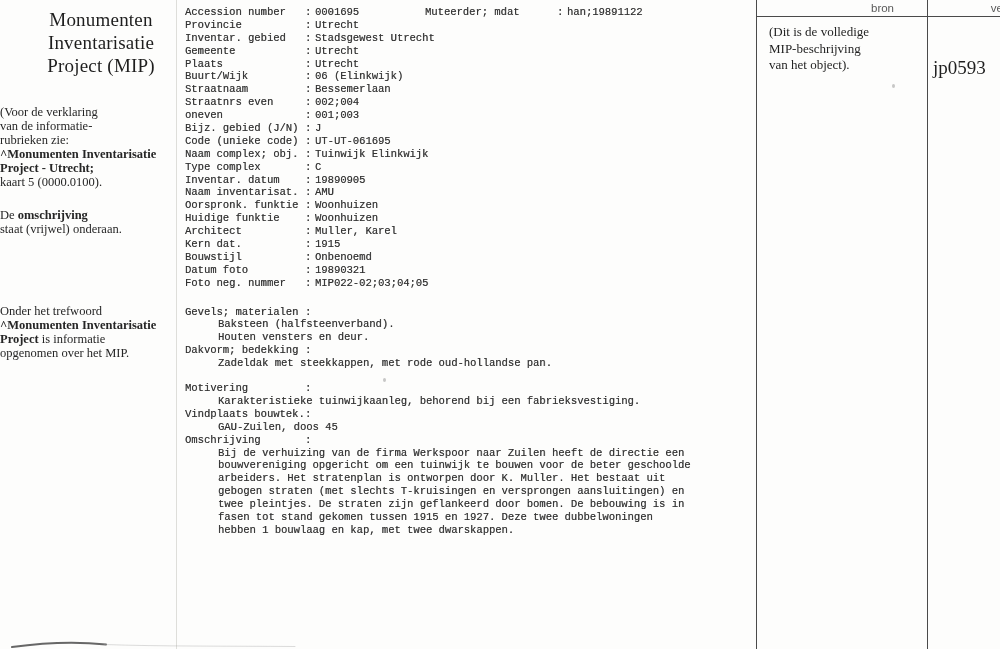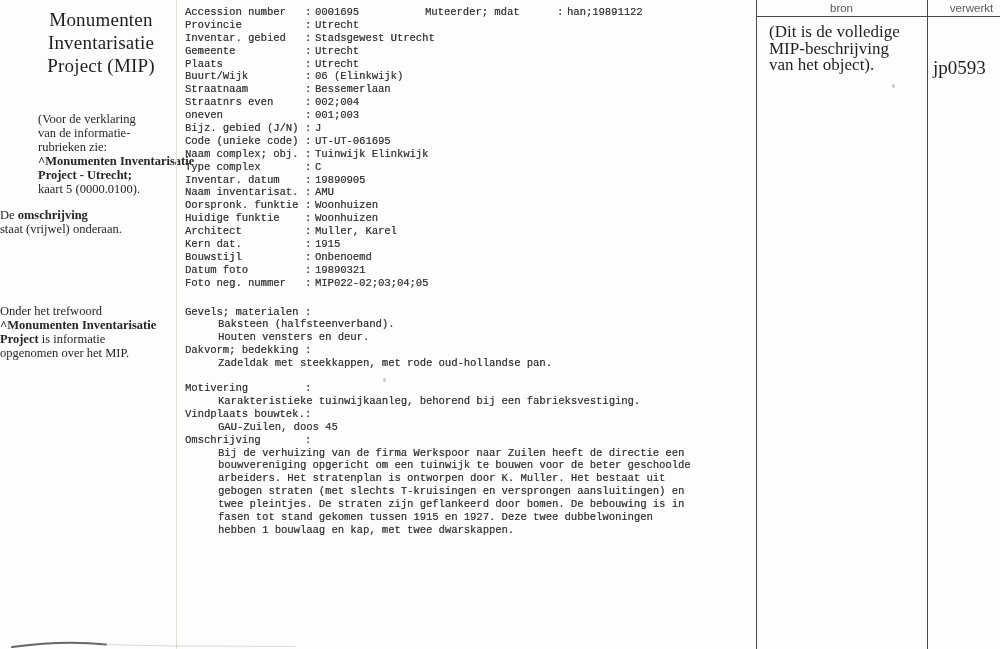--- a/index.html
+++ b/index.html
@@ -5,21 +5,21 @@
   html,body{margin:0;padding:0;}
   body{width:1000px;height:649px;position:relative;background:#fdfdfc;overflow:hidden;
        font-family:"Liberation Serif", serif;color:#222;}
   .page{position:absolute;inset:0;}
 
   
   .sidebar{position:absolute;left:27px;top:8px;width:148px;text-align:center;}
   .doc-title{font-size:19px;line-height:23px;font-weight:400;margin:0;color:#1e1e1e;letter-spacing:.2px;}
   .note{font-size:12.5px;line-height:14px;color:#262626;margin:0;position:absolute;left:0;width:160px;white-space:nowrap;}
   .note b{font-weight:700;}
-  .note1{top:112px;margin-left:38px;}
+  .note1{top:105px;}
   .note2{top:208px;}
   .note3{top:304px;}
 
   
   .fold{position:absolute;left:176px;top:0;width:1px;height:649px;background:#dededa;}
 
   
   .content{position:absolute;left:185px;top:6px;width:560px;
            font-family:Liberation Mono, monospace;
            font-size:10.5px;line-height:12.9px;color:#323232;
@@ -32,24 +32,24 @@
   .secs{margin-top:16px;}
   .cont{padding-left:33px;height:12.9px;}
   .gap{height:12px;}
 
   
   .vline{position:absolute;top:0;width:1px;height:649px;background:#4a4a4a;}
   .v1{left:756px;}
   .v2{left:927px;}
   .hline{position:absolute;top:16px;left:756px;width:244px;height:1px;background:#4a4a4a;}
   .colhead{position:absolute;top:2px;font-family:"Liberation Sans",sans-serif;
-           font-size:11.5px;color:#5a5a5a;text-align:center;}
+           font-size:11.5px;color:#5a5a5a;text-align:center;padding-left:41px;}
   .bron-head{left:756px;width:171px;}
   .verwerkt-head{left:927px;width:89px;}
-  .bron-note{position:absolute;left:769px;top:24px;font-size:17px;line-height:16.5px;color:#1f1f1f;}
+  .bron-note{position:absolute;left:769px;top:24px;font-size:13px;line-height:16.5px;color:#1f1f1f;}
   .verwerkt-val{position:absolute;left:933px;top:57px;font-size:19px;color:#1f1f1f;}
 
   
   .swoosh{position:absolute;left:0;bottom:0;}
   .speck{position:absolute;width:3px;height:4px;background:#9a9a9a;border-radius:50%;opacity:.55;}
 </style>
 </head>
 <body>
 
 <div class="page">

